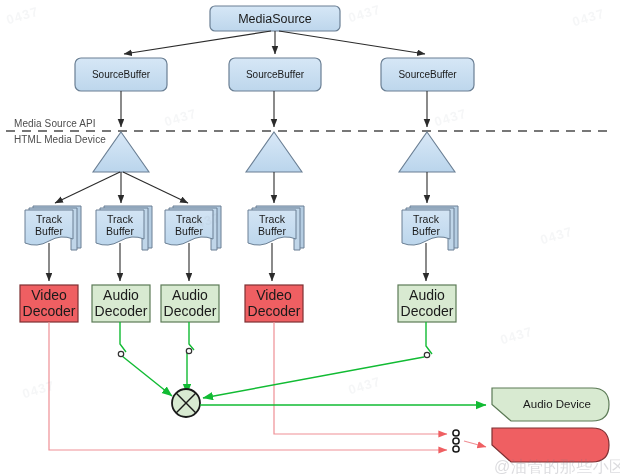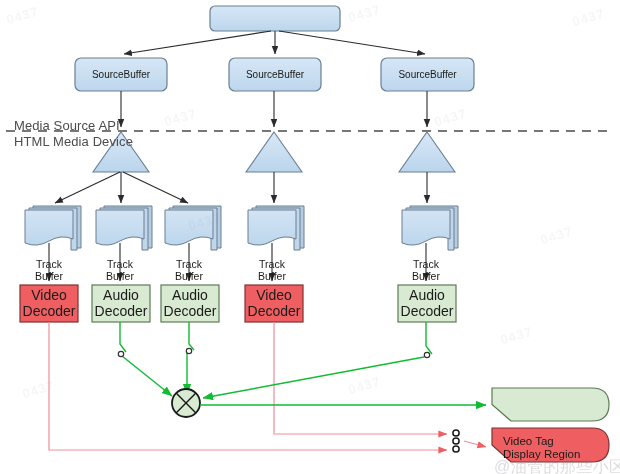--- a/index.html
+++ b/index.html
@@ -28,26 +28,26 @@
     align-items: center;
     justify-content: center;
     text-align: center;
     color: #1a1a1a;
     pointer-events: none;
     line-height: 1.12;
     white-space: pre-line;
   }
   .lbl-media-source { font-size: 12.5px; }
   .lbl-source-buffer { font-size: 10px; }
-  .lbl-track { font-size: 10.5px; margin-top: 45px; }
+  .lbl-track { font-size: 10.5px; }
   .lbl-decoder { font-size: 14px; }
   .lbl-device { font-size: 11.5px; }
   .layer-label {
     position: absolute;
-    font-size: 13px;
+    font-size: 10px;
     color: #4c4c4c;
     letter-spacing: 0.1px;
     white-space: nowrap;
   }
   .watermark {
     position: absolute;
     color: rgba(135,145,160,0.085);
     font-size: 13px;
     font-weight: bold;
     transform: rotate(-17deg);
@@ -215,20 +215,21 @@
 
     <g stroke-width="1.2">
       <path d="M 492,388 L 511,388 L 592,388 q17,0 17,16.5 q0,16.5 -17,16.5 L 511,421 L 492,404.5 z" fill="#d8ead1" stroke="#5c7a56"></path>
       <path d="M 492,428 L 511,428 L 592,428 q17,0 17,17 q0,17 -17,17 L 511,462 L 492,445 z" fill="#ef5f62" stroke="#7e3033"></path>
     </g>
   </svg>
 
   <div class="layer-label" style="left:14px; top:118px;">Media Source API</div>
   <div class="layer-label" style="left:14px; top:134px;">HTML Media Device</div>
 
+  <div class="node-label lbl-media-source" style="left:210px; top:6px; width:130px; height:25px;">MediaSource</div>
 
   <div class="node-label lbl-source-buffer" style="left:75px; top:58px; width:92px; height:33px;">SourceBuffer</div>
   <div class="node-label lbl-source-buffer" style="left:229px; top:58px; width:92px; height:33px;">SourceBuffer</div>
   <div class="node-label lbl-source-buffer" style="left:381px; top:58px; width:93px; height:33px;">SourceBuffer</div>
 
   <div class="node-label lbl-track" style="left:25px; top:211px; width:48px; height:30px;">Track
 Buffer</div>
   <div class="node-label lbl-track" style="left:96px; top:211px; width:48px; height:30px;">Track
 Buffer</div>
   <div class="node-label lbl-track" style="left:165px; top:211px; width:48px; height:30px;">Track
@@ -242,22 +243,21 @@
 Decoder</div>
   <div class="node-label lbl-decoder" style="left:92px; top:285px; width:58px; height:37px;">Audio
 Decoder</div>
   <div class="node-label lbl-decoder" style="left:161px; top:285px; width:58px; height:37px;">Audio
 Decoder</div>
   <div class="node-label lbl-decoder" style="left:245px; top:285px; width:58px; height:37px;">Video
 Decoder</div>
   <div class="node-label lbl-decoder" style="left:398px; top:285px; width:58px; height:37px;">Audio
 Decoder</div>
 
-  <div class="node-label lbl-device" style="left:503px; top:430px; width:106px; height:36px; justify-content:flex-start; text-align:left;">Video Tag
-Display Region</div>
+  <div class="node-label lbl-device" style="left:505px; top:388px; width:104px; height:33px;">Audio Device</div>
 
   <div id="watermark-layer">
       <div class="watermark" style="left: 6px; top: 8px;">0437</div>
       <div class="watermark" style="left: 348px; top: 6px;">0437</div>
       <div class="watermark" style="left: 572px; top: 10px;">0437</div>
       <div class="watermark" style="left: 164px; top: 110px;">0437</div>
       <div class="watermark" style="left: 434px; top: 110px;">0437</div>
       <div class="watermark" style="left: 188px; top: 214px;">0437</div>
       <div class="watermark" style="left: 540px; top: 228px;">0437</div>
       <div class="watermark" style="left: 22px; top: 382px;">0437</div>

